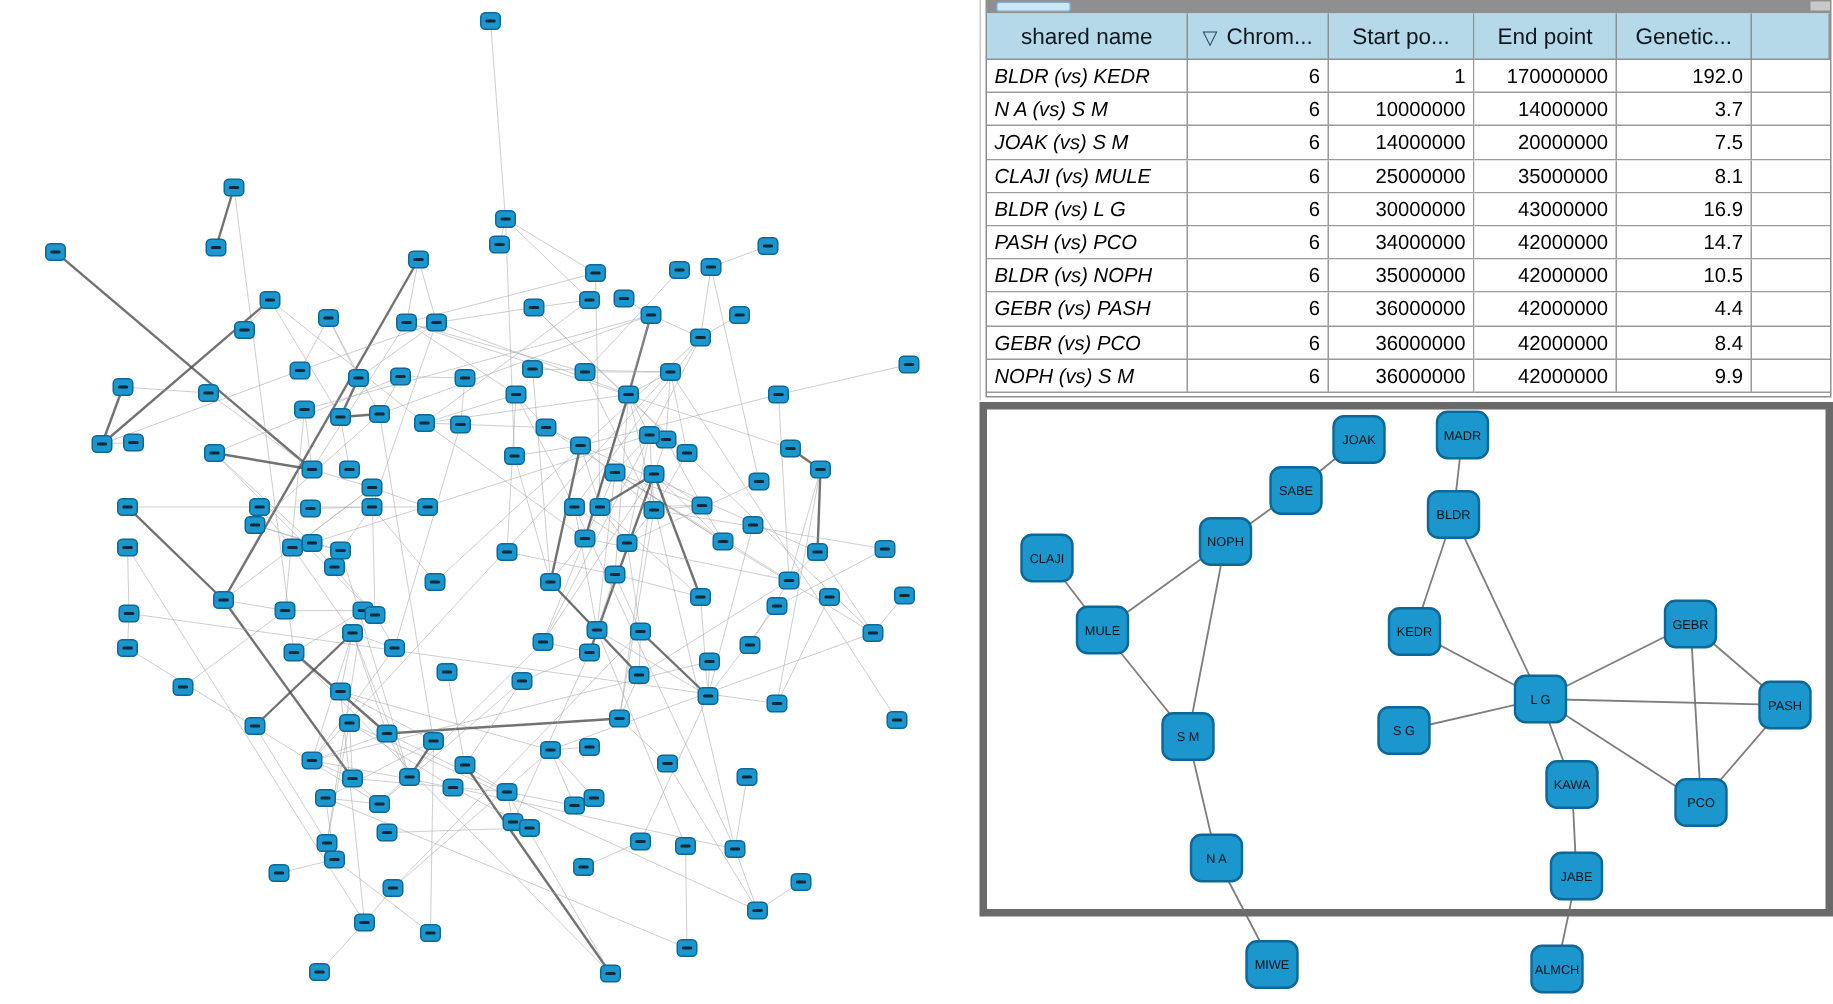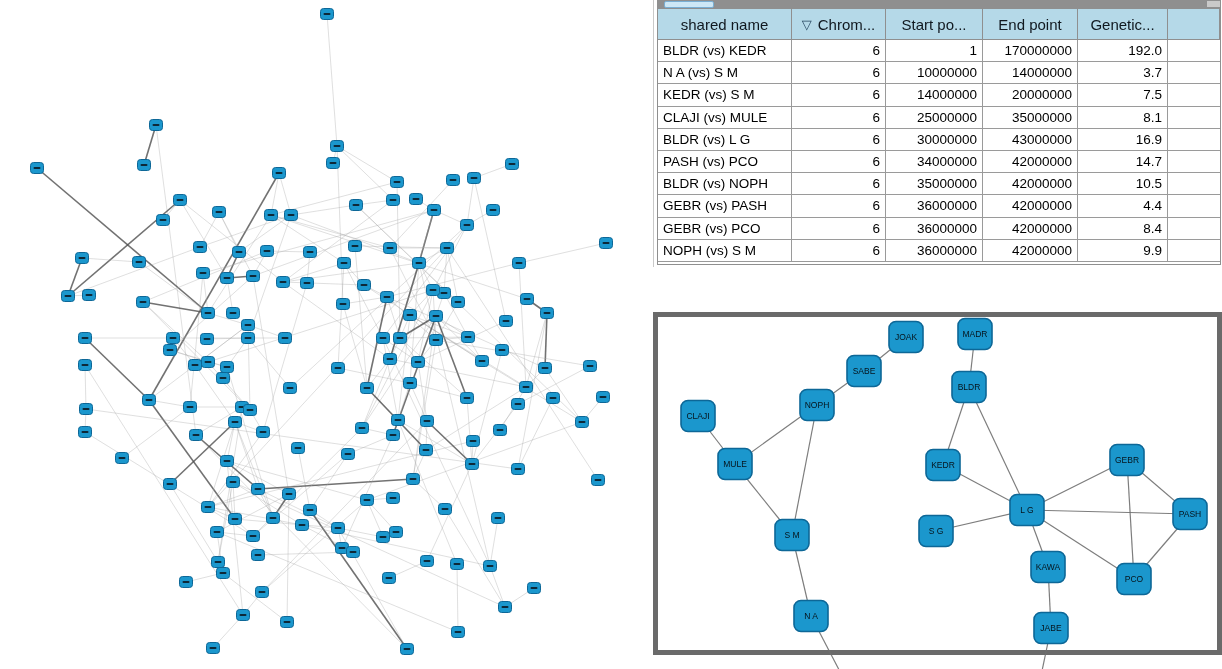--- a/index.html
+++ b/index.html
@@ -17,26 +17,26 @@
   .grid{position:absolute;left:3px;top:8px;right:1px;bottom:2px;
         display:grid;grid-template-columns:134px 94px 97px 95px 90px 1fr;
         grid-template-rows:31px repeat(10, 22.2px);
         border:1px solid #8f8f8f;box-sizing:border-box;background:#ffffff;}
   .cell{border-right:1px solid #9a9a9a;border-bottom:1px solid #9a9a9a;
         display:flex;align-items:center;overflow:hidden;white-space:nowrap;
         font-size:13.5px;color:#000;box-sizing:border-box;background:#fff;}
   .cell.last-col{border-right:none;}
   .cell.head{background:#b5d9e8;font-size:15px;justify-content:center;
              border-right:1px solid #8f8f8f;border-bottom:1px solid #8f8f8f;color:#10181f;}
-  .cell.left{justify-content:flex-start;padding-left:5px;}
+  .cell.left{justify-content:flex-start;padding-left:5px;font-style:italic;}
   .cell.right{justify-content:flex-end;padding-right:5px;}
   .filter-glyph{font-size:13px;color:#274860;margin-right:6px;}
   
   .net-panel{position:absolute;left:653px;top:268px;width:569px;height:343px;
-             background:#ffffff;border:5px solid #6a6a6a;box-sizing:border-box;margin-top:44px;}
+             background:#ffffff;border:5px solid #6a6a6a;box-sizing:border-box;}
   .net-panel svg{display:block;}
 </style>
 </head>
 <body>
 
 <div class="app">
 
   <svg class="big-net" id="big-net" viewBox="0 0 653 669">
       <line x1="156" y1="125" x2="144" y2="165" stroke="#4f4f4f" stroke-width="1.6" opacity="0.8"></line>
       <line x1="156" y1="125" x2="196" y2="435" stroke="#a6a6a6" stroke-width="0.6" opacity="0.6"></line>
@@ -626,21 +626,21 @@
         <div class="cell right">1</div>
         <div class="cell right">170000000</div>
         <div class="cell right">192.0</div>
         <div class="cell left last-col"></div>
         <div class="cell left">N A (vs) S M</div>
         <div class="cell right">6</div>
         <div class="cell right">10000000</div>
         <div class="cell right">14000000</div>
         <div class="cell right">3.7</div>
         <div class="cell left last-col"></div>
-        <div class="cell left">KEDR (vs) S M</div>
+        <div class="cell left">JOAK (vs) S M</div>
         <div class="cell right">6</div>
         <div class="cell right">14000000</div>
         <div class="cell right">20000000</div>
         <div class="cell right">7.5</div>
         <div class="cell left last-col"></div>
         <div class="cell left">CLAJI (vs) MULE</div>
         <div class="cell right">6</div>
         <div class="cell right">25000000</div>
         <div class="cell right">35000000</div>
         <div class="cell right">8.1</div>

